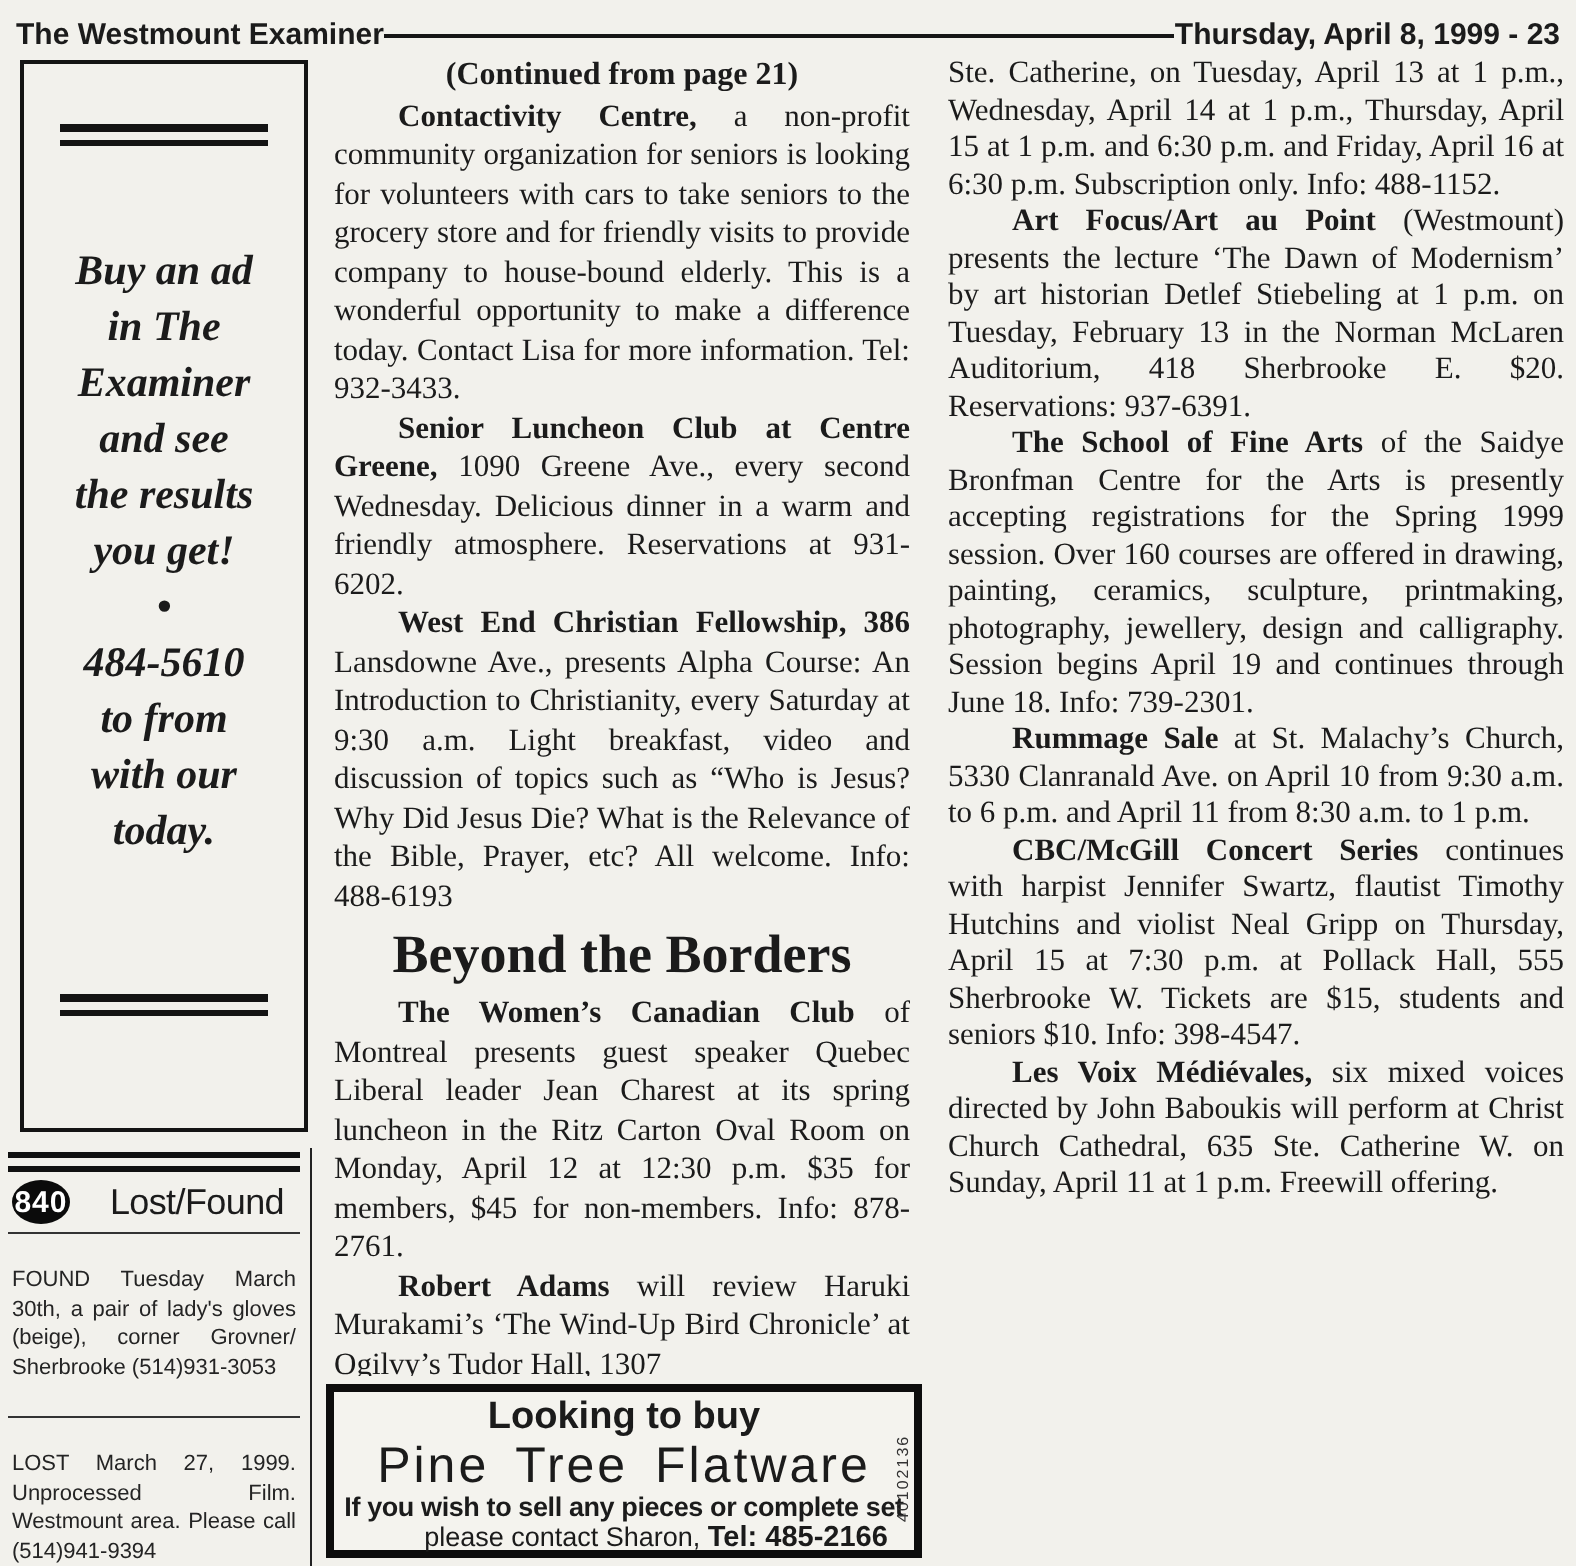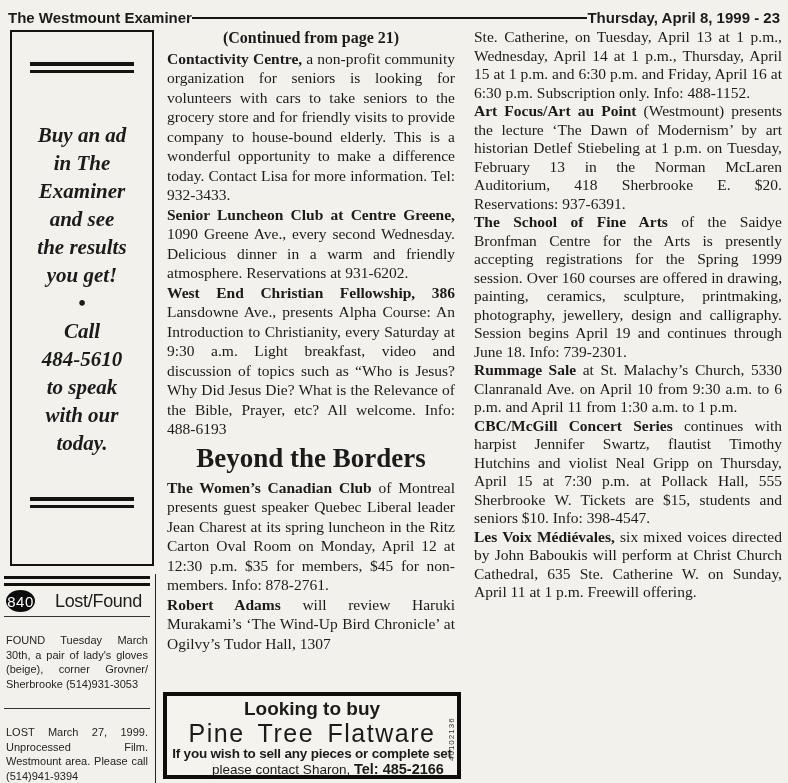--- a/index.html
+++ b/index.html
@@ -32,31 +32,31 @@
   .classifieds{
     position:absolute;left:4px;top:574px;width:152px;bottom:0;
     border-right:1.5px solid #222;padding-right:5px;box-sizing:border-box;
     font-family:"Liberation Sans", sans-serif;
   }
   .scotch{height:4px;border-top:3px solid #111;border-bottom:3px solid #111;margin:2px 0;}
   .thin{border-top:1px solid #333;margin:2px 0;}
   .cls-head{display:flex;align-items:center;justify-content:space-between;padding:2px 2px;}
   .badge{
     width:52px;height:22px;background:#0b0b0b;border-radius:50%;
-    color:#fff;font-weight:normal;font-size:15px;letter-spacing:.5px;
+    color:#fff;font-weight:bold;font-size:15px;letter-spacing:.5px;
     display:flex;align-items:center;justify-content:center;
   }
   .cls-cat{font-weight:normal;font-size:18px;letter-spacing:-0.3px;padding-right:6px;padding-left:20px;}
   .cls-ad{font-size:11px;line-height:14.5px;text-align:justify;color:#242424;padding:5px 2px 6px 2px;}
   
   .col{position:absolute;top:28px;text-align:justify;font-size:15.5px;}
   .col-mid{left:167px;width:288px;line-height:19.5px;height:660px;overflow:hidden;}
   .col-right{left:474px;width:308px;line-height:18.5px;height:748px;overflow:hidden;}
   .para{margin:0;}
-  .para .lead{font-weight:bold;}
+  .para .lead{font-weight:bold;margin-left:32px;}
   .continued{text-align:center;font-weight:bold;font-size:16px;margin:0 0 1px 0;}
   .section-heading{
     text-align:center;font-weight:bold;font-size:27px;line-height:33px;margin:3px 0 3px 0;
   }
   .hl{background:#c9dabc;}
   
   .flatware{
     position:absolute;left:163px;top:692px;width:298px;height:87px;
     border:4px solid #0d0d0d;box-sizing:border-box;background:#f4f3ee;
     font-family:"Liberation Sans", sans-serif;text-align:center;
@@ -86,23 +86,22 @@
   <div class="house-ad">
     <div class="dbl-rule"></div>
     <div class="house-ad-text">
       <div>Buy an ad</div>
       <div>in The</div>
       <div>Examiner</div>
       <div>and see</div>
       <div>the results</div>
       <div>you get!</div>
       <div>•</div>
-      <div>Call</div>
       <div>484-5610</div>
-      <div>to speak</div>
+      <div>to from</div>
       <div>with our</div>
       <div>today.</div>
     </div>
     <div class="dbl-rule bottom"></div>
   </div>
 
   <div class="classifieds">
     <div class="scotch"></div>
     <div class="cls-head">
       <span class="badge">840</span>
@@ -122,21 +121,21 @@
     <p class="para"><span class="lead">West End Christian Fellowship, 386</span><span> Lansdowne Ave., presents Alpha Course: An Introduction to Christianity, every Saturday at 9:30 a.m.  Light breakfast, video and discussion of topics such as “Who is Jesus? Why Did Jesus Die? What is the Relevance of the Bible, Prayer, etc? All welcome. Info: 488-6193</span></p>
     <h2 class="section-heading">Beyond the Borders</h2>
     <p class="para"><span class="lead">The Women’s Canadian Club</span><span> of Montreal presents guest speaker Quebec Liberal leader Jean Charest at its spring luncheon in the Ritz Carton Oval Room on Monday, April 12 at 12:30 p.m. $35 for members, $45 for non-members. Info: 878-2761.</span></p>
     <p class="para"><span class="lead">Robert Adams</span><span> will review Haruki Murakami’s ‘The Wind-Up Bird Chronicle’ at Ogilvy’s Tudor Hall, 1307</span></p>
   </div>
 
   <div class="col col-right">
     <p class="para"><span>Ste. Catherine, on Tuesday, April 13 at 1 p.m., Wednesday, April 14 at 1 p.m., Thursday, April 15 at 1 p.m. and 6:30 p.m. and Friday, April 16 at 6:30 p.m. Subscription only. Info: 488-1152.</span></p>
     <p class="para"><span class="lead">Art Focus/Art au Point</span><span> (Westmount) presents the lecture ‘The Dawn of Modernism’ by art historian Detlef Stiebeling at 1 p.m. on Tuesday, February 13 in the Norman McLaren Auditorium, 418 Sherbrooke E. $20. Reservations: 937-6391.</span></p>
     <p class="para"><span class="lead">The School of Fine Arts</span><span> of the Saidye Bronfman Centre for the Arts is presently accepting registrations for the Spring 1999 session. Over 160 courses are offered in drawing, painting, ceramics, sculpture, printmaking, photography, jewellery, design and calligraphy. Session begins April 19 and continues through June 18. Info: 739-2301.</span></p>
-    <p class="para"><span class="lead">Rummage Sale</span><span> at St. Malachy’s Church, 5330 Clanranald Ave. on April 10 from 9:30 a.m. to 6 p.m. and April 11 from 1:30 a.m. to 1 p.m.</span></p>
+    <p class="para"><span class="lead">Rummage Sale</span><span> at St. Malachy’s Church, 5330 Clanranald Ave. on April 10 from 9:30 a.m. to 6 p.m. and April 11 from 8:30 a.m. to 1 p.m.</span></p>
     <p class="para"><span class="lead">CBC/McGill Concert Series</span><span> continues with harpist Jennifer Swartz, flautist Timothy Hutchins and violist Neal Gripp on Thursday, April 15 at 7:30 p.m. at Pollack Hall, 555 Sherbrooke W. Tickets are $15, students and seniors $10. Info: 398-4547.</span></p>
     <p class="para"><span class="lead">Les Voix Médiévales,</span><span> six mixed voices directed by John Baboukis will perform at Christ Church Cathedral, 635 Ste. Catherine W. on Sunday, April 11 at 1 p.m. Freewill offering.</span></p>
   </div>
 
   <div class="flatware">
     <div class="fw1">Looking to buy</div>
     <div class="fw2">Pine Tree Flatware</div>
     <div class="fw3">If you wish to sell any pieces or complete set</div>
     <div class="fw4"><span>please contact Sharon, </span><span class="tel">Tel: 485-2166</span></div>
     <div class="fw-code">40102136</div>

